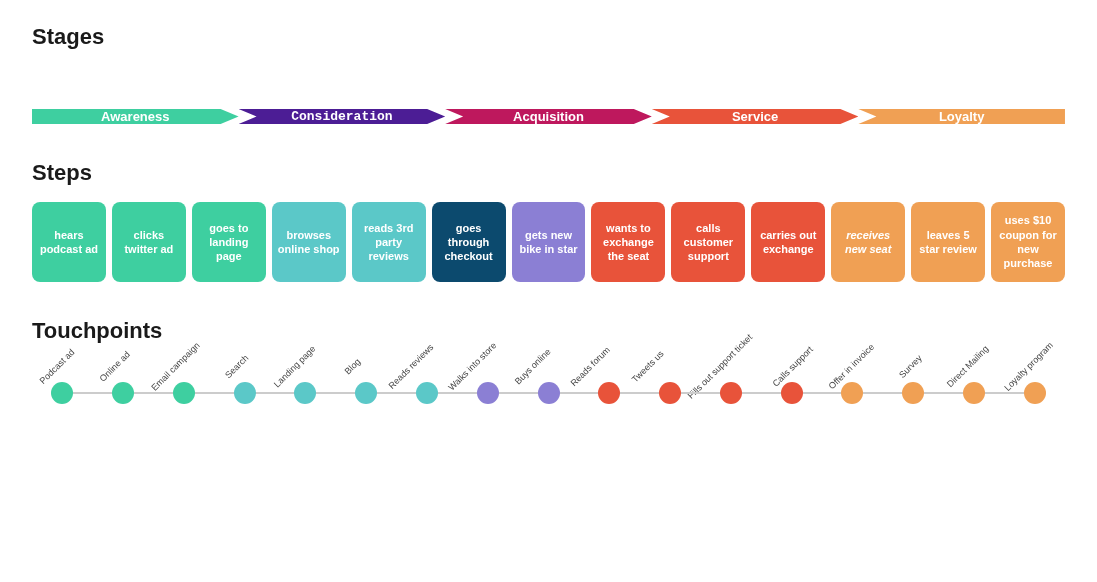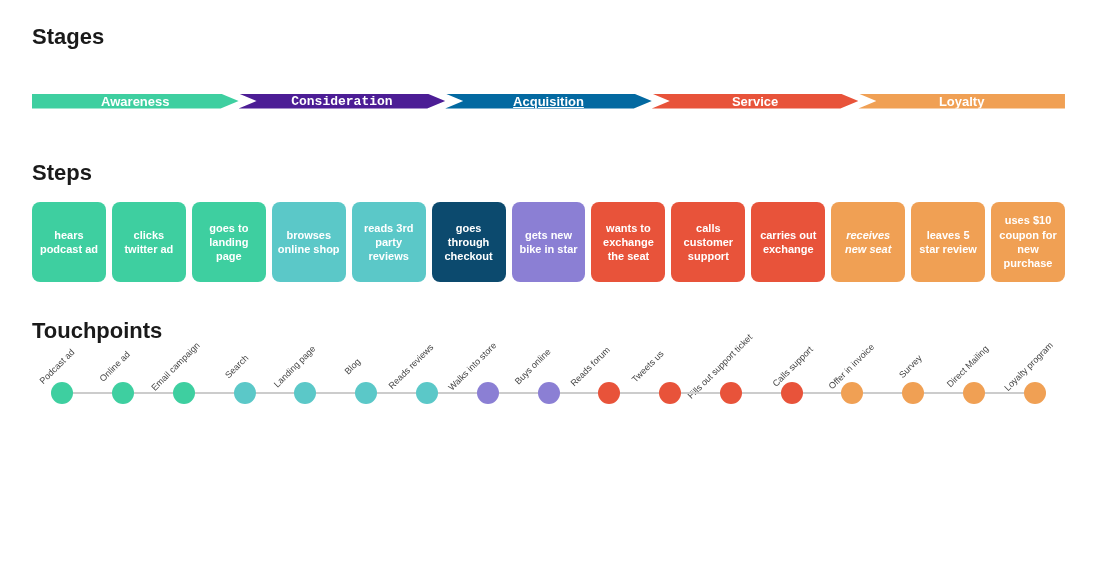--- a/index.html
+++ b/index.html
@@ -16,21 +16,21 @@
       margin-bottom: 16px;
       color: #1a1a1a;
     }
 
     
     .stages-section { margin-bottom: 36px; }
 
     .stages-bar {
       display: flex;
       height: 46px;
-      align-items: center;
+      align-items: flex-end;
       margin-top: 28px;
     }
 
     .stage-arrow {
       display: flex;
       align-items: center;
       justify-content: center;
       color: #fff;
       font-size: 13px;
       font-weight: 600;
@@ -135,21 +135,21 @@
     }
   </style>
 </head>
 <body>
 
 <section class="stages-section">
   <h2>Stages</h2>
   <div class="stages-bar" id="stages-bar">
       <div class="stage-arrow" style="background: rgb(62, 207, 160);">Awareness</div>
       <div class="stage-arrow" style="background: #4c1d95; font-family: Liberation Mono, monospace;">Consideration</div>
-      <div class="stage-arrow" style="background: #0369a1; text-decoration: underline;">Acquisition</div>
+      <div class="stage-arrow" style="background: #be185d;">Acquisition</div>
       <div class="stage-arrow" style="background: rgb(232, 83, 58);">Service</div>
       <div class="stage-arrow" style="background: rgb(240, 160, 84);">Loyalty</div>
     </div>
 </section>
 
 <section class="steps-section">
   <h2>Steps</h2>
   <div class="steps-bar" id="steps-bar">
       <div class="step-card" style="background: rgb(62, 207, 160);">hears podcast ad</div>
       <div class="step-card" style="background: rgb(62, 207, 160);">clicks twitter ad</div>

